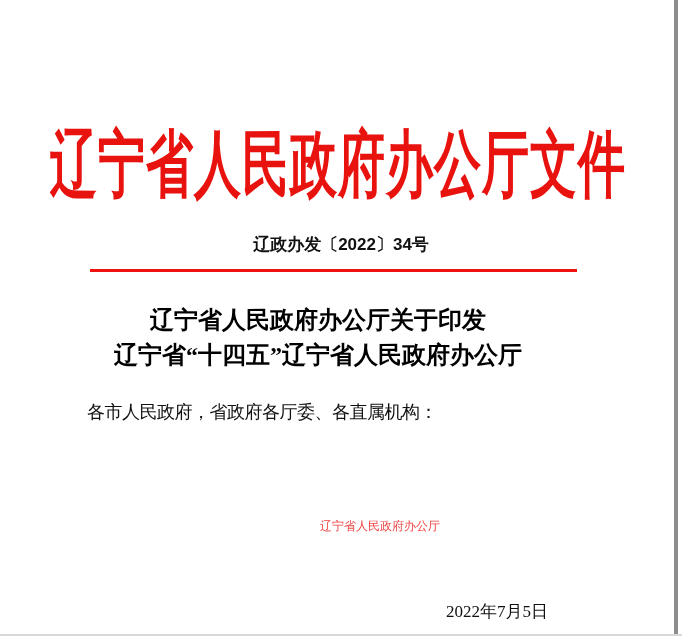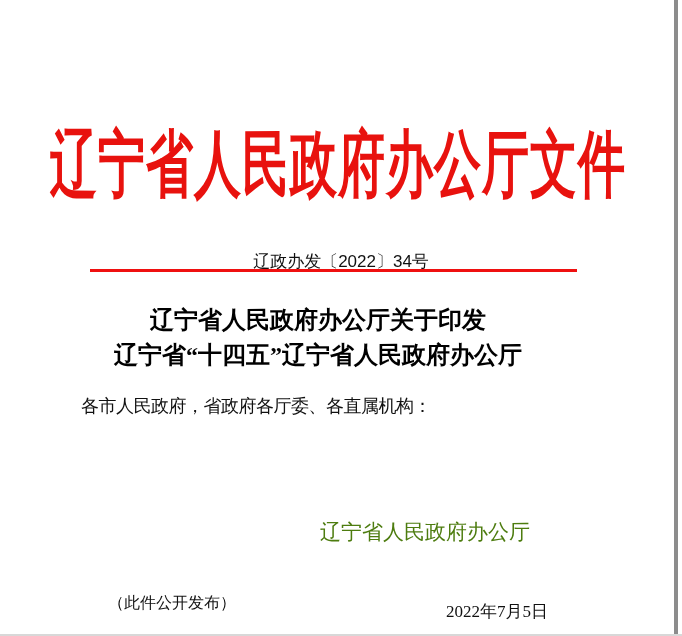--- a/index.html
+++ b/index.html
@@ -33,27 +33,28 @@
     font-size: 47px;
     letter-spacing: 1px;
     color: #e8120e;
     transform: scale(1.0, 1.55);
     transform-origin: center top;
   }
 
   
   .doc-number {
     position: absolute;
-    top: 250px;
+    top: 233px;
     left: 0;
     width: 682px;
     text-align: center;
     font-family: "Liberation Sans", sans-serif;
     font-size: 17px;
     color: #111111;
+    font-weight: bold;
   }
 
   
   .red-rule {
     position: absolute;
     top: 269px;
     left: 90px;
     width: 487px;
     height: 3px;
     background: #ef1010;
@@ -83,30 +84,30 @@
     font-size: 18px;
     letter-spacing: -0.5px;
     line-height: 35px;
     color: #111111;
     text-align: justify;
   }
   .body-block .para {
     margin: 0;
     text-indent: 2em;
   }
-  .salutation { margin: 8px; }
+  .salutation { margin: 14px; }
 
   
   .signer {
     position: absolute;
     top: 518px;
     left: 320px;
     font-family: "Liberation Serif", serif;
-    font-size: 21px;
-    color: #4d7c0f;
+    font-size: 12px;
+    color: #ef4444;
     white-space: nowrap;
   }
   .date {
     position: absolute;
     top: 556px;
     left: 446px;
     font-family: "Liberation Serif", serif;
     font-size: 17px;
     color: #111111;
     white-space: nowrap;
@@ -161,18 +162,17 @@
   </div>
 
   <div class="body-block">
     <div class="salutation">各市人民政府，省政府各厅委、各直属机构：</div>
   </div>
 
   <div class="signer">辽宁省人民政府办公厅</div>
 
   <div class="date">2022年7月5日</div>
 
-  <div class="footnote">（此件公开发布）</div>
 
   <div class="right-bar"></div>
   <div class="bottom-line"></div>
 
 </div>
 
 </body></html>

